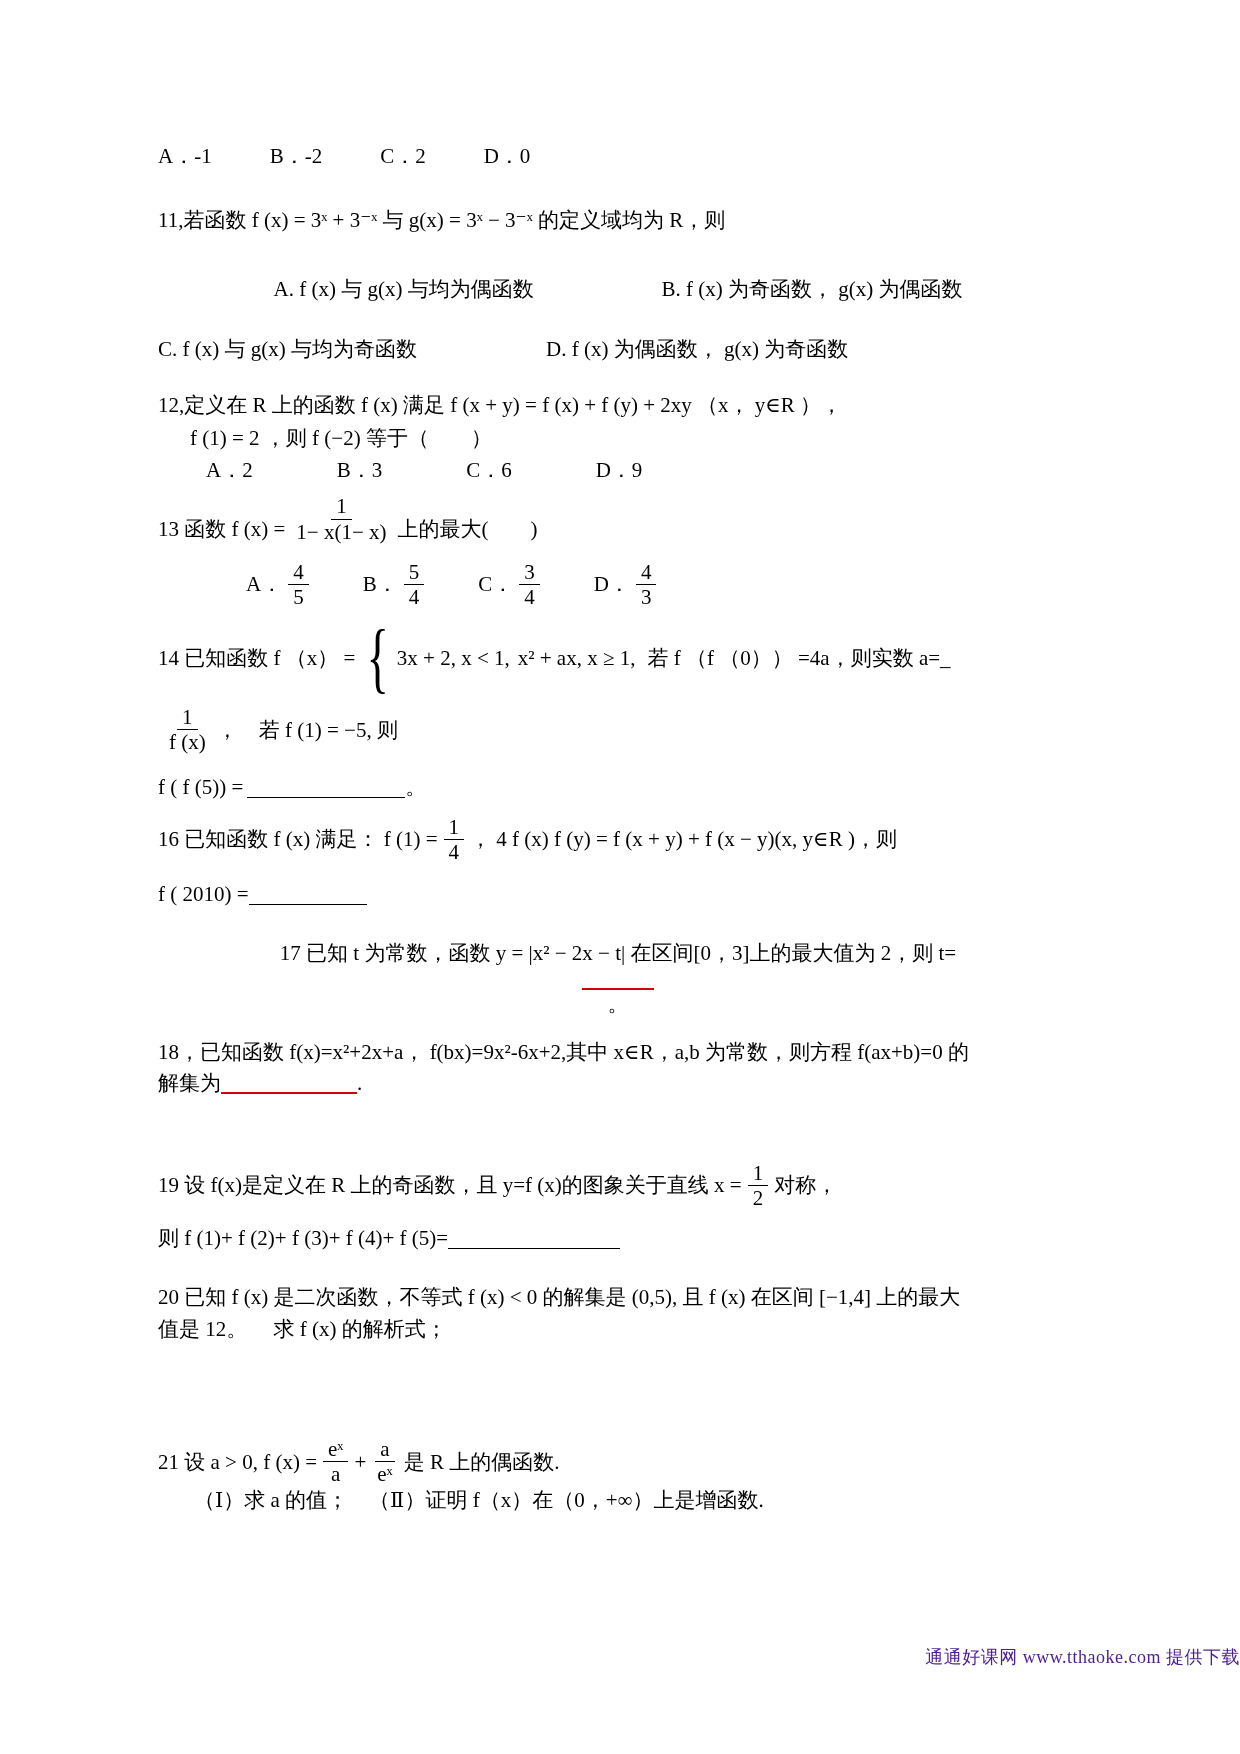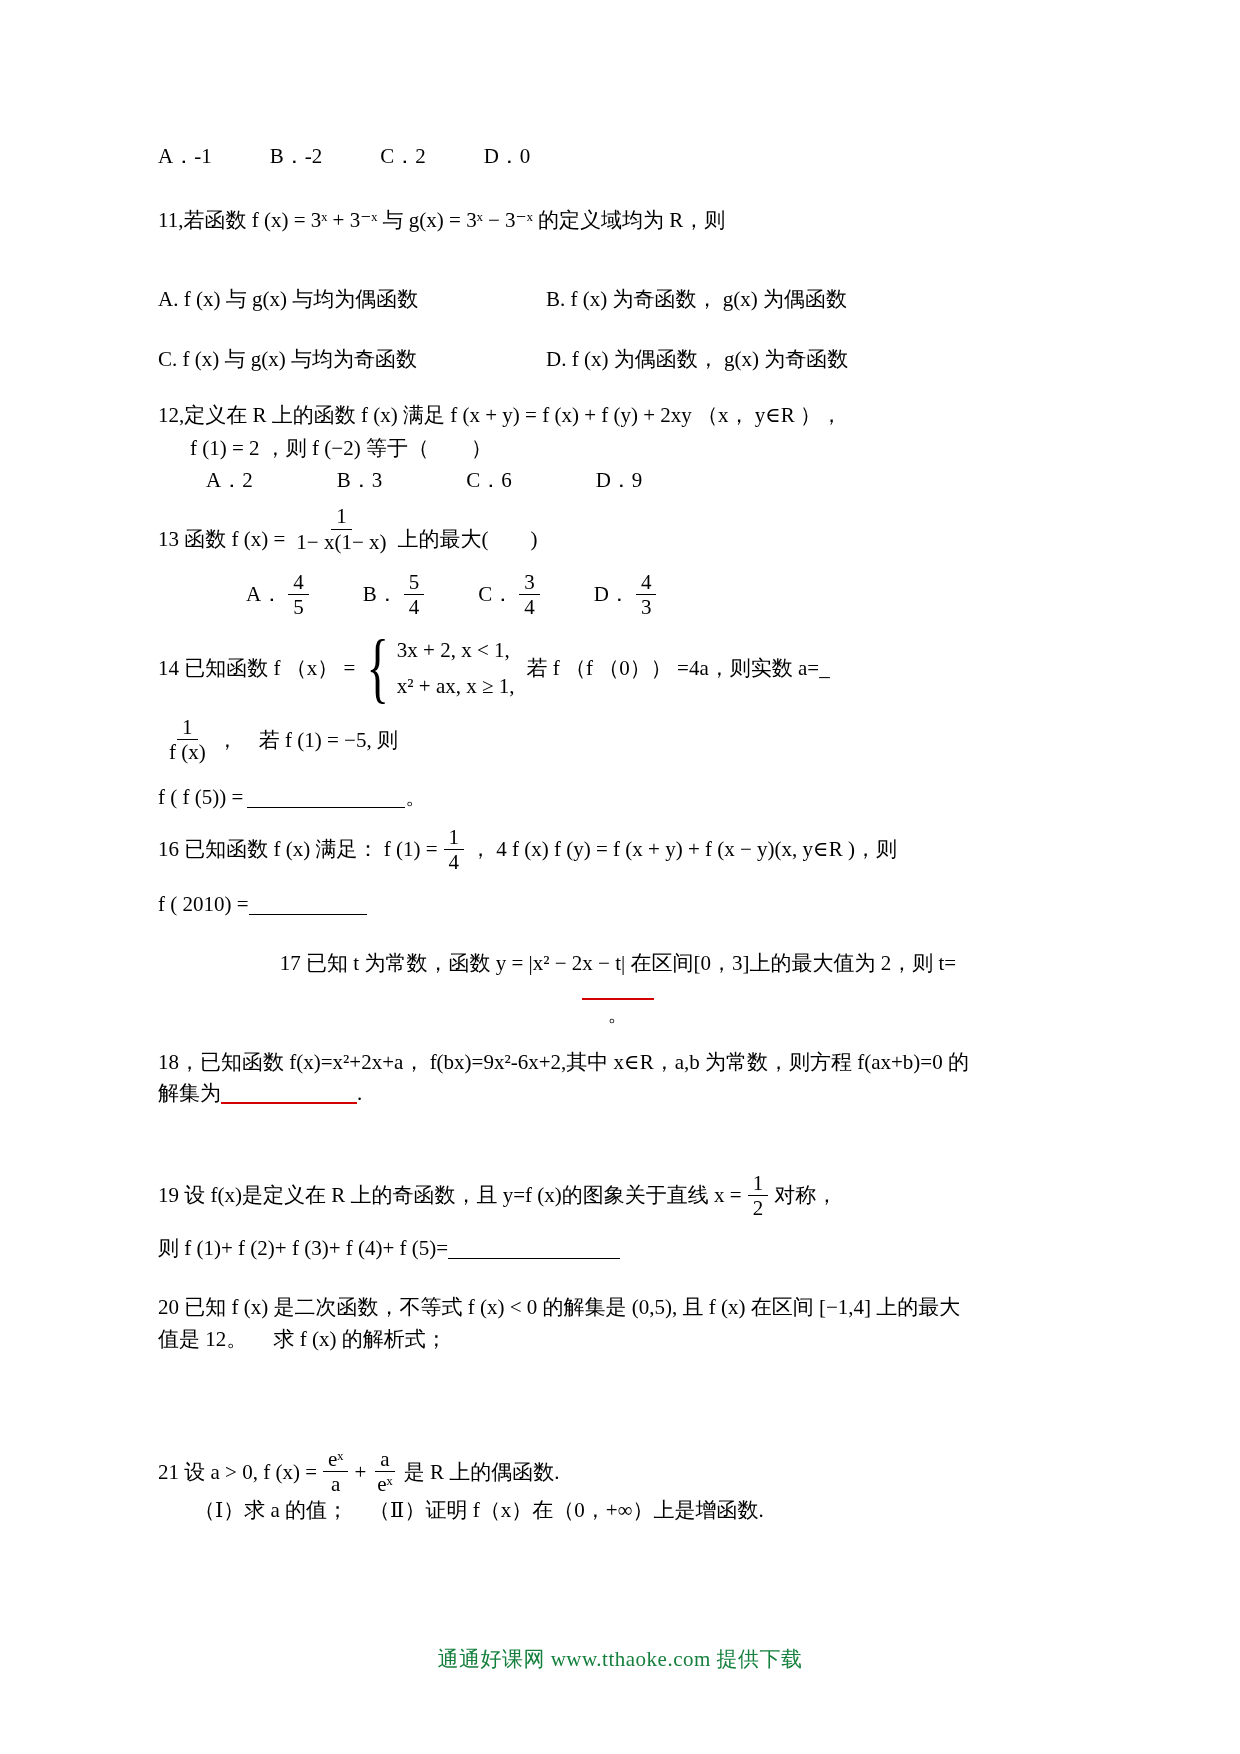--- a/index.html
+++ b/index.html
@@ -12,42 +12,42 @@
     position:absolute;top:142px;left:158px;width:920px;
   }
   .row{display:flex;align-items:center;flex-wrap:nowrap;white-space:nowrap;}
   .blk{margin:0;}
   .opts{display:flex;}
   .frac{display:inline-flex;flex-direction:column;align-items:center;vertical-align:middle;margin:0 6px;line-height:1.15;}
   .frac .num{border-bottom:1.6px solid #000;padding:0 5px;text-align:center;}
   .frac .den{padding:0 5px;text-align:center;}
   .cases{display:inline-flex;align-items:center;margin:0 4px;}
   .cases .brace{font-size:78px;font-weight:400;line-height:0.85;transform:scaleX(0.6);}
-  .cases .crows{display:flex;flex-direction:column;gap:8px;}
+  .cases .crows{display:flex;flex-direction:row;gap:8px;}
   .blank{display:inline-block;border-bottom:1.6px solid #000;height:1em;vertical-align:baseline;}
   .blank.red{border-bottom:2.2px solid #d40000;}
   .footer{
-    position:absolute;top:1645px;left:0;width:1240px;text-align:center;
-    font-size:21px;color:#15803d;letter-spacing:0.5px;
+    position:absolute;top:1645px;left:0;width:1240px;text-align:right;
+    font-size:18px;color:#4c1d95;letter-spacing:0.5px;
   }
 </style>
 </head>
 <body>
 
 <div class="page">
 
   <div class="row blk opts" style="gap:58px;">
     <span>A．-1</span>
     <span>B．-2</span>
     <span>C．2</span>
     <span>D．0</span>
   </div>
 
   <div class="blk" style="margin-top:36px;">11,若函数 f (x) = 3ˣ + 3⁻ˣ 与 g(x) = 3ˣ − 3⁻ˣ 的定义域均为 R，则</div>
-  <div class="row blk" style="margin-top:50px;">
+  <div class="row blk" style="margin-top:40px;justify-content:center;">
     <span style="width:388px;">A.   f (x) 与 g(x) 与均为偶函数</span>
     <span>B. f (x) 为奇函数， g(x) 为偶函数</span>
   </div>
   <div class="row blk" style="margin-top:32px;">
     <span style="width:388px;">C.   f (x) 与 g(x) 与均为奇函数</span>
     <span>D. f (x) 为偶函数， g(x) 为奇函数</span>
   </div>
 
   <div class="blk" style="margin-top:28px;">12,定义在 R 上的函数 f (x) 满足 f (x + y) = f (x) + f (y) + 2xy （x， y∈R ），</div>
   <div class="blk" style="margin-top:4px;padding-left:32px;">f (1) = 2 ，则 f (−2) 等于（　　）</div>

